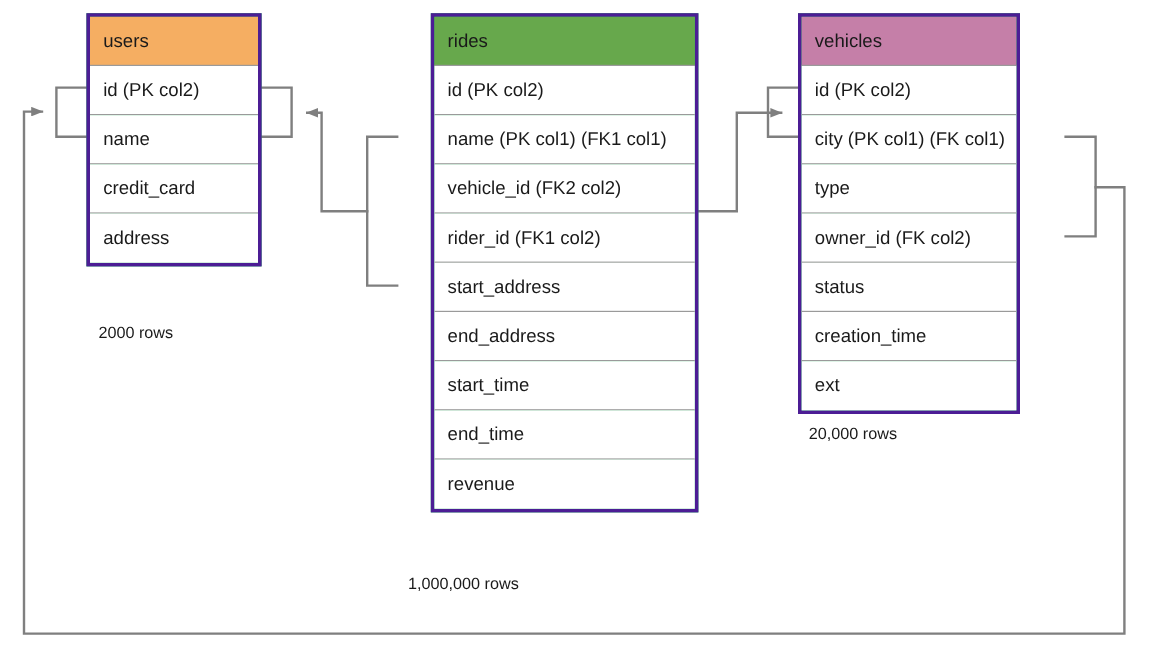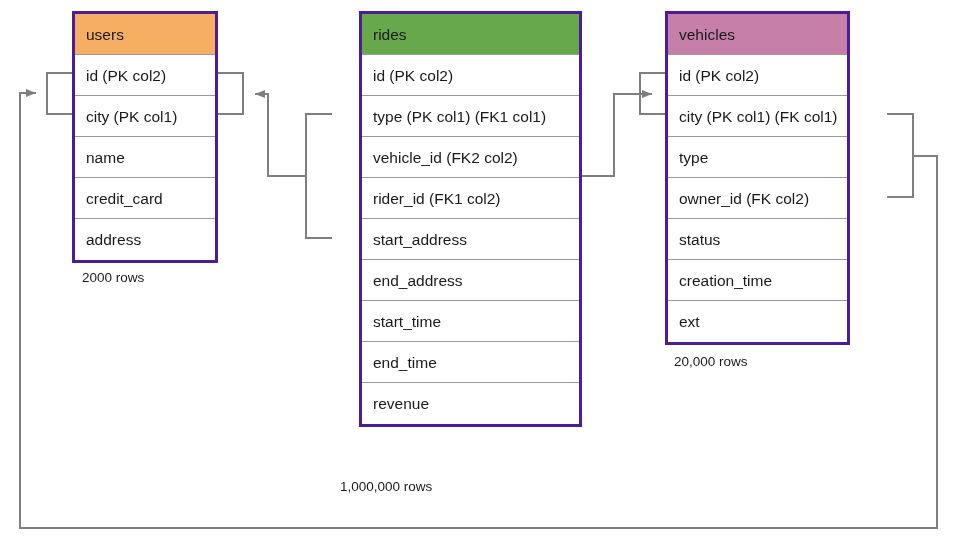--- a/index.html
+++ b/index.html
@@ -98,31 +98,30 @@
       <path d="M665,73 L640,73 L640,114 L665,114"></path>
 
       <path d="M888,114 L913,114 L913,197 L888,197"></path>
       <path marker-end="url(#arrow-right)" d="M913,156 L937,156 L937,528 L20,528 L20,93 L35,93"></path>
     </g>
   </svg>
 
   <div class="table-box" style="left:72px; top:11px; width:146px;">
     <div class="table-header" style="background:#F5AE62;">users</div>
     <div class="table-row">id (PK col2)</div>
-    <div class="table-row">city (PK col1)</div>
     <div class="table-row">name</div>
     <div class="table-row">credit_card</div>
     <div class="table-row">address</div>
   </div>
   <div class="row-count" style="left:82px; top:270px;">2000 rows</div>
 
   <div class="table-box" style="left:331px; top:11px; width:223px;margin-left:28px;">
     <div class="table-header" style="background:#67A84C;">rides</div>
     <div class="table-row">id (PK col2)</div>
-    <div class="table-row">type (PK col1) (FK1 col1)</div>
+    <div class="table-row">name (PK col1) (FK1 col1)</div>
     <div class="table-row">vehicle_id (FK2 col2)</div>
     <div class="table-row">rider_id (FK1 col2)</div>
     <div class="table-row">start_address</div>
     <div class="table-row">end_address</div>
     <div class="table-row">start_time</div>
     <div class="table-row">end_time</div>
     <div class="table-row">revenue</div>
   </div>
   <div class="row-count" style="left:340px; top:479px;">1,000,000 rows</div>
 

